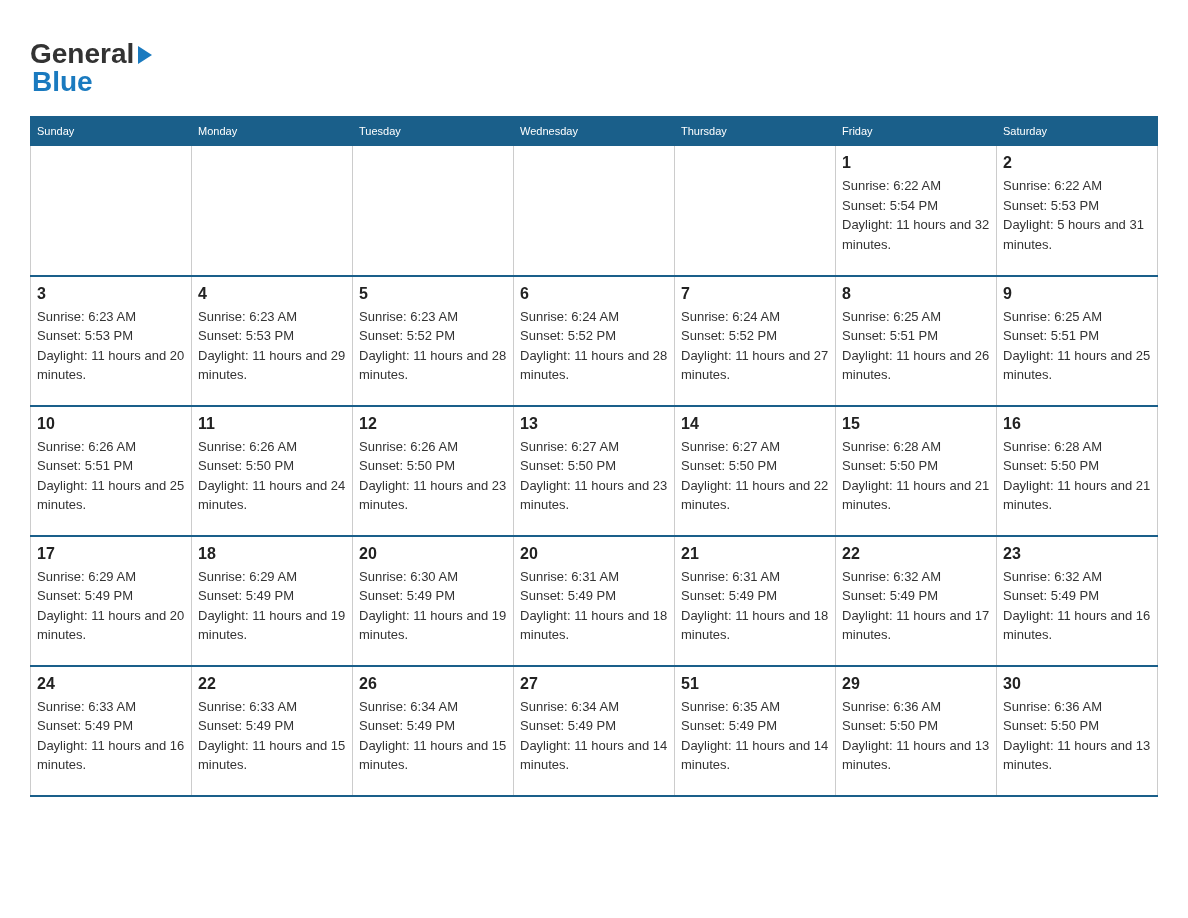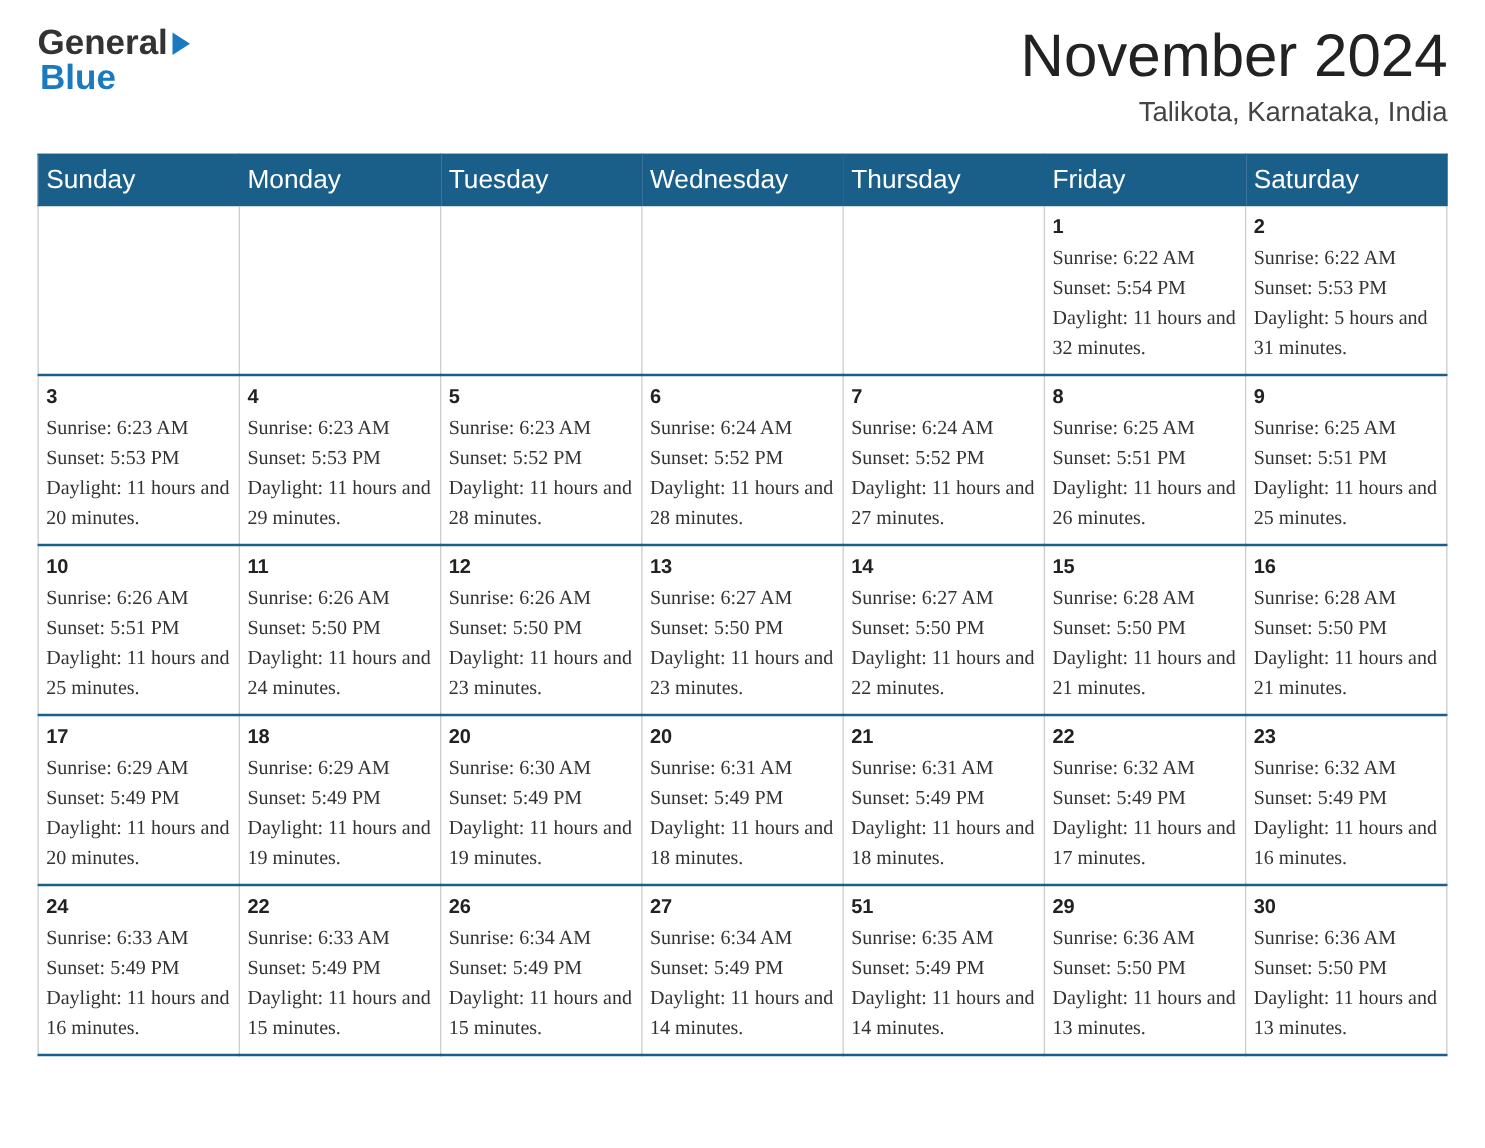--- a/index.html
+++ b/index.html
@@ -13,20 +13,21 @@
     .header {
       display: flex;
       justify-content: space-between;
       align-items: flex-start;
       margin-bottom: 20px;
     }
     .logo {
       display: flex;
       flex-direction: column;
       align-items: flex-start;
+      margin-top: 20px;
     }
     .title-block {
       text-align: right;
     }
     .month-title {
       font-size: 48px;
       font-weight: normal;
       color: #222;
       line-height: 1.1;
     }
@@ -38,21 +39,21 @@
     .calendar-table {
       width: 100%;
       border-collapse: collapse;
       table-layout: fixed;
     }
     .calendar-table thead tr th {
       background-color: #1a5f8a;
       color: #fff;
       padding: 8px 6px;
       text-align: left;
-      font-size: 21px;
+      font-size: 11px;
       font-weight: normal;
       border: 1px solid #1a5f8a;
     }
     .calendar-table tbody tr {
       border-bottom: 2px solid #1a5f8a;
     }
     .calendar-table tbody tr td {
       vertical-align: top;
       padding: 8px 6px;
       font-size: 13px;
@@ -65,24 +66,23 @@
       border-left: 1px solid #ccc;
     }
     .day-number {
       font-size: 16px;
       font-weight: bold;
       color: #222;
       display: block;
       margin-bottom: 4px;
     }
     .day-info {
-      font-size: 16px;
+      font-size: 13px;
       line-height: 1.5;
       color: #333;
-      font-family: Liberation Serif, serif;
     }
     .empty-cell {
       background: #fff;
     }
     .logo-line1 {
       display: flex;
       align-items: center;
       line-height: 1;
     }
     .logo-line2 {
@@ -97,24 +97,20 @@
 <div class="header">
   <div class="logo">
     <div class="logo-line1">
       <span style="font-size:28px;font-weight:bold;color:#333;">General</span>
       <span style="display:inline-block;width:0;height:0;border-top:9px solid transparent;border-bottom:9px solid transparent;border-left:14px solid #1a7abf;margin-left:4px;margin-top:2px;"></span>
     </div>
     <div class="logo-line2">
       <span style="font-size:28px;font-weight:bold;color:#1a7abf;margin-left:2px;">Blue</span>
     </div>
   </div>
-  <div class="title-block">
-    <div class="month-title">November 2024</div>
-    <div class="location-title">Talikota, Karnataka, India</div>
-  </div>
 </div>
 
 <table class="calendar-table">
   <thead>
     <tr>
     <th>Sunday</th>
         <th>Monday</th>
         <th>Tuesday</th>
         <th>Wednesday</th>
         <th>Thursday</th>

